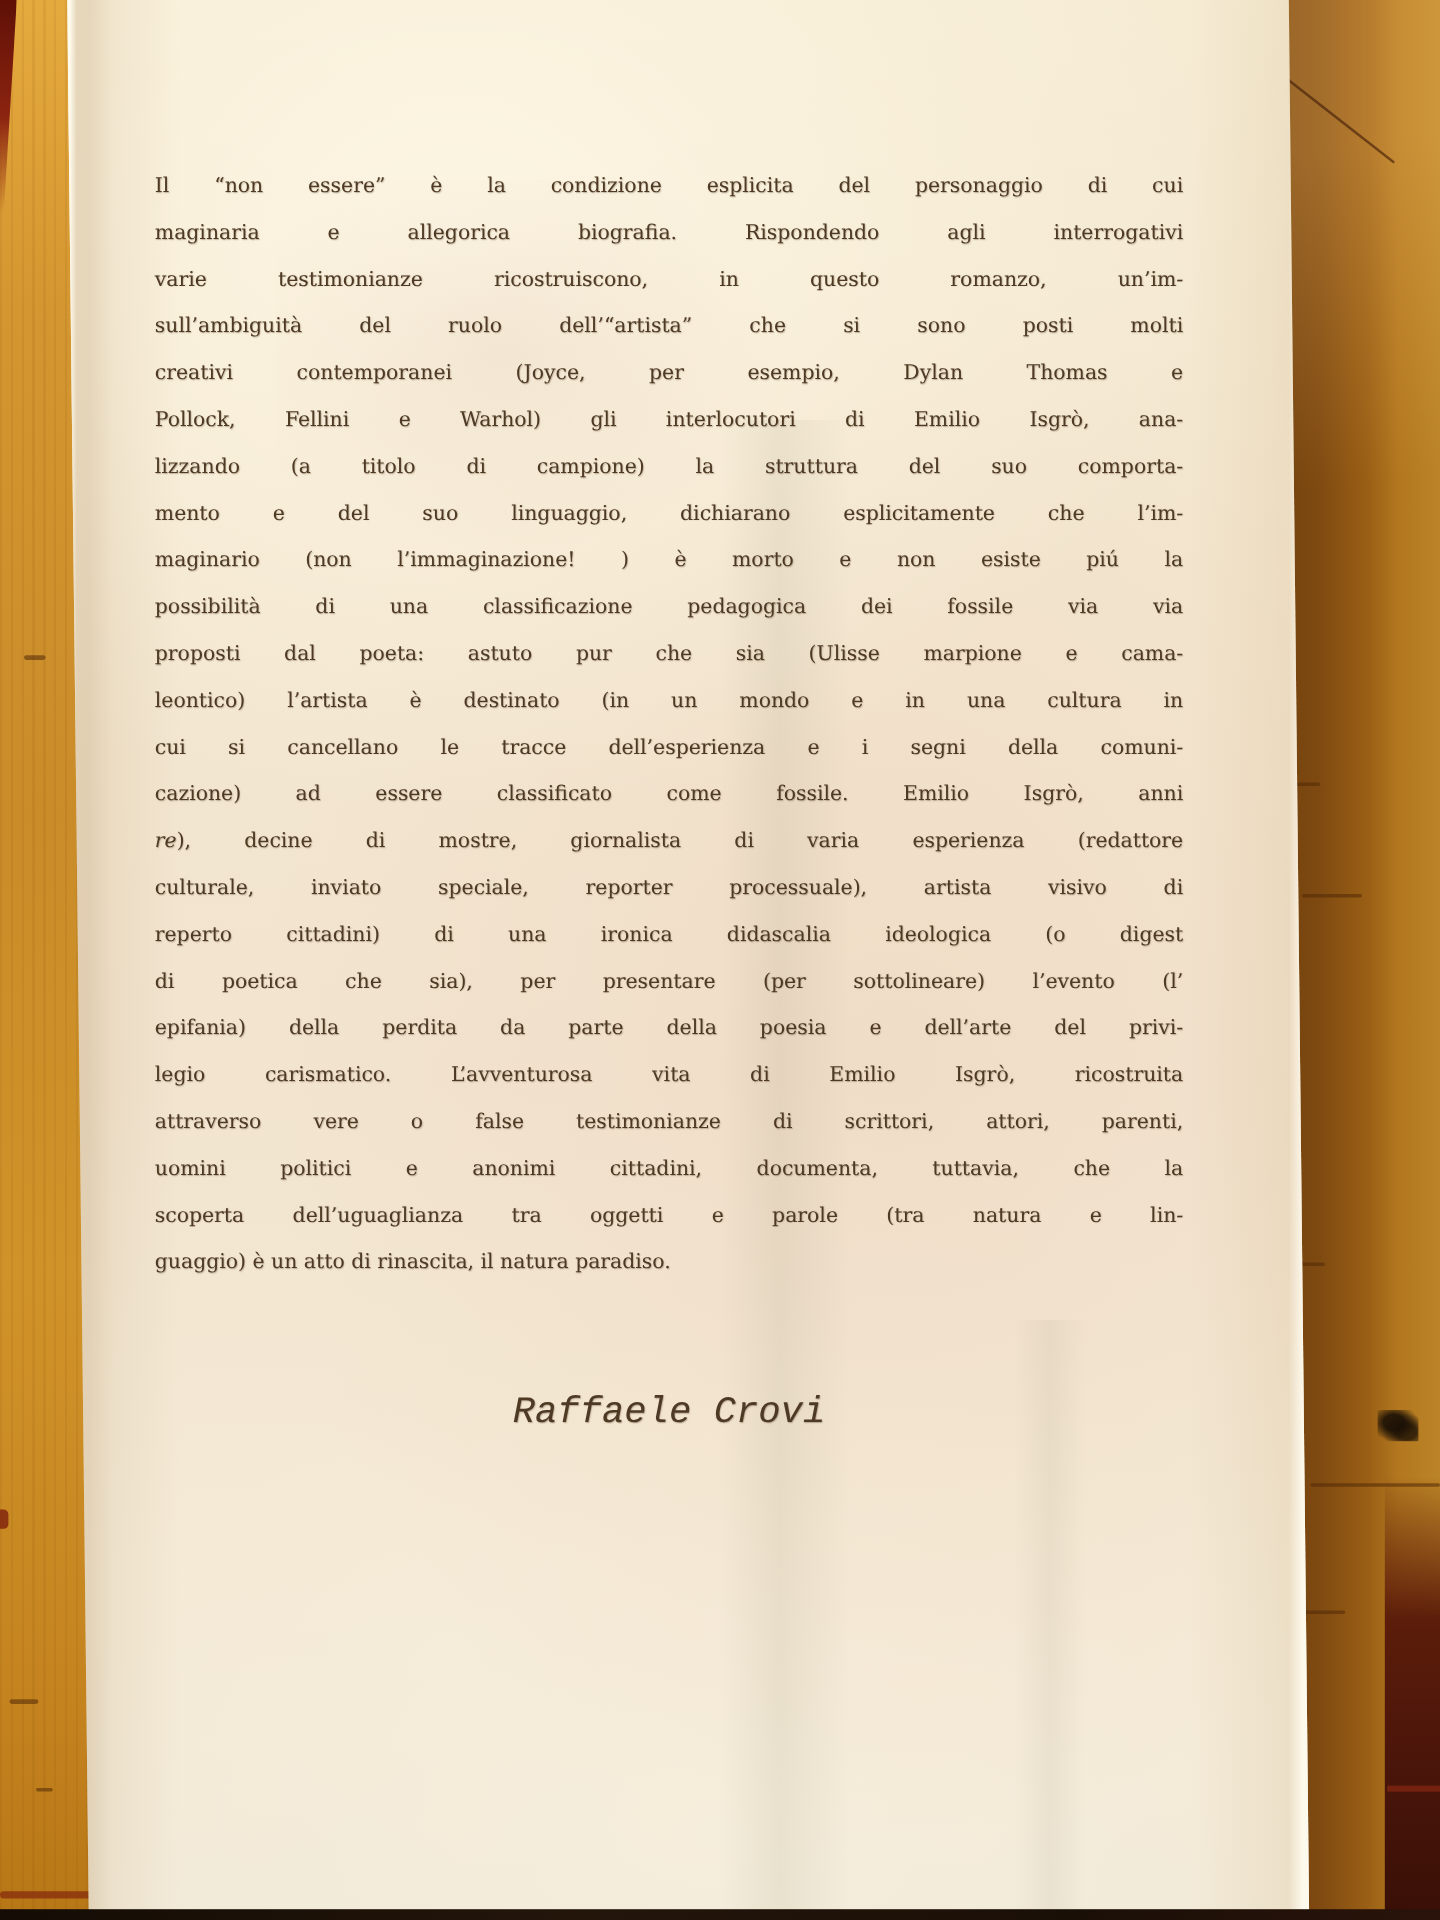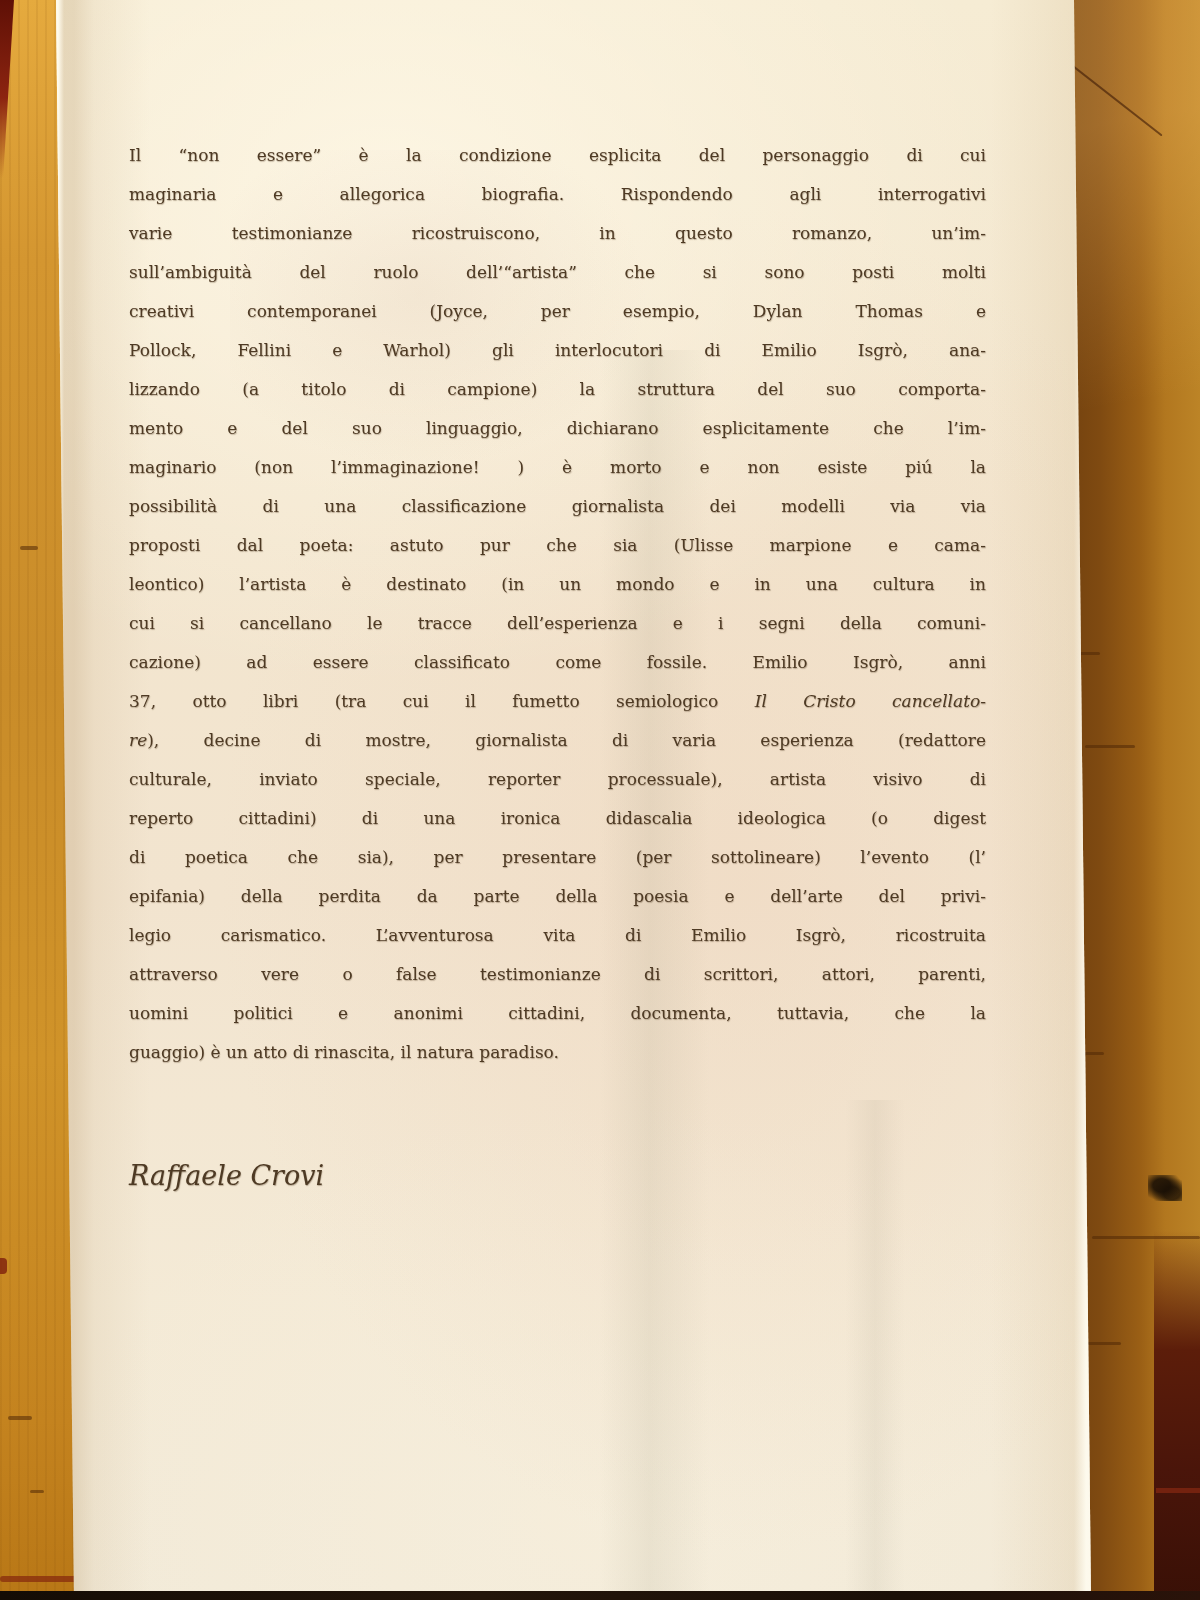--- a/index.html
+++ b/index.html
@@ -95,22 +95,23 @@
   .blurb{
     position:absolute;left:129px;top:136px;width:857px;
     font-size:17px;line-height:39px;color:#4e3a24;
     text-shadow:0.6px 0.6px 1px rgba(78,55,30,.35);
   }
   .blurb .line{text-align:justify;text-align-last:justify;white-space:normal;}
   .blurb .line.no-just{text-align-last:left;}
   .blurb .it{font-style:italic;}
   .signature{
     position:absolute;left:129px;top:1160px;width:857px;
-    font-size:27px;font-style:italic;text-align:left;color:#4e3a24;
+    font-size:31px;font-style:italic;text-align:center;color:#4e3a24;
     text-shadow:0.6px 0.6px 1px rgba(78,55,30,.35);
+    font-family:Liberation Mono, monospace;
   }
 </style>
 </head>
 <body>
 
 <div class="scene">
 
   <div class="wood-left">
     <div class="wood-knot"></div>
     <div class="grain-dash" style="left:20px;top:546px;width:18px;height:4px;"></div>
@@ -144,33 +145,33 @@
     <div class="blurb">
         <div class="line"><span>Il “non essere” è la condizione esplicita del personaggio di cui</span></div>
         <div class="line"><span>maginaria e allegorica biografia. Rispondendo agli interrogativi</span></div>
         <div class="line"><span>varie testimonianze ricostruiscono, in questo romanzo, un’im-</span></div>
         <div class="line"><span>sull’ambiguità del ruolo dell’“artista” che si sono posti molti</span></div>
         <div class="line"><span>creativi contemporanei (Joyce, per esempio, Dylan Thomas e</span></div>
         <div class="line"><span>Pollock, Fellini e Warhol) gli interlocutori di Emilio Isgrò, ana-</span></div>
         <div class="line"><span>lizzando (a titolo di campione) la struttura del suo comporta-</span></div>
         <div class="line"><span>mento e del suo linguaggio, dichiarano esplicitamente che l’im-</span></div>
         <div class="line"><span>maginario (non l’immaginazione! ) è morto e non esiste piú la</span></div>
-        <div class="line"><span>possibilità di una classificazione giornalista dei modelli via via</span></div>
+        <div class="line"><span>possibilità di una classificazione pedagogica dei fossile via via</span></div>
         <div class="line"><span>proposti dal poeta: astuto pur che sia (Ulisse marpione e cama-</span></div>
         <div class="line"><span>leontico) l’artista è destinato (in un mondo e in una cultura in</span></div>
         <div class="line"><span>cui si cancellano le tracce dell’esperienza e i segni della comuni-</span></div>
         <div class="line"><span>cazione) ad essere classificato come fossile. Emilio Isgrò, anni</span></div>
-        <div class="line"><span>37, otto libri (tra cui il fumetto semiologico </span><span class="it">Il Cristo cancellato-</span></div>
         <div class="line"><span class="it">re</span><span>), decine di mostre, giornalista di varia esperienza (redattore</span></div>
         <div class="line"><span>culturale, inviato speciale, reporter processuale), artista visivo di</span></div>
         <div class="line"><span>reperto cittadini) di una ironica didascalia ideologica (o digest</span></div>
         <div class="line"><span>di poetica che sia), per presentare (per sottolineare) l’evento (l’</span></div>
         <div class="line"><span>epifania) della perdita da parte della poesia e dell’arte del privi-</span></div>
         <div class="line"><span>legio carismatico. L’avventurosa vita di Emilio Isgrò, ricostruita</span></div>
         <div class="line"><span>attraverso vere o false testimonianze di scrittori, attori, parenti,</span></div>
         <div class="line"><span>uomini politici e anonimi cittadini, documenta, tuttavia, che la</span></div>
+        <div class="line"><span>scoperta dell’uguaglianza tra oggetti e parole (tra natura e lin-</span></div>
         <div class="line no-just"><span>guaggio) è un atto di rinascita, il natura paradiso.</span></div>
       </div>
     <div class="signature">Raffaele Crovi</div>
   </div>
 
   <div class="bottom-bar"></div>
 </div>
 
 </body></html>

